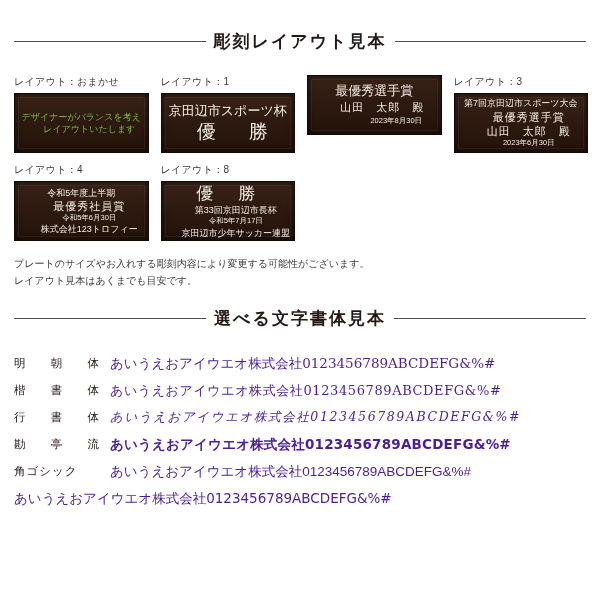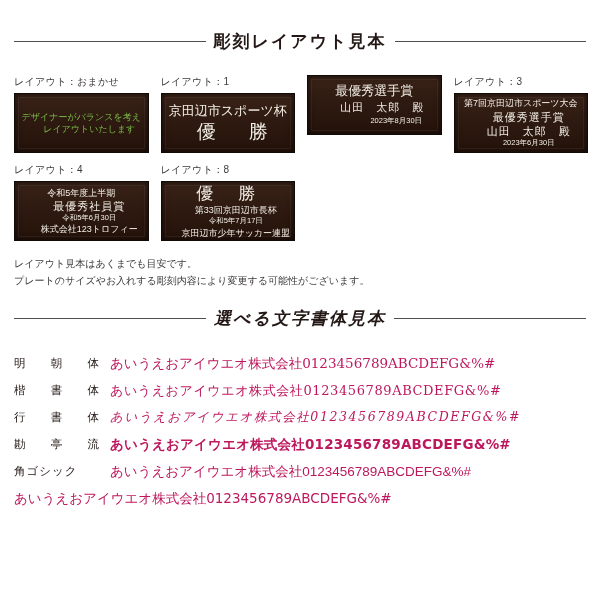--- a/index.html
+++ b/index.html
@@ -37,21 +37,21 @@
   .section-head .title {
     flex: 0 0 auto;
     font-size: 17px;
     letter-spacing: 2px;
     font-weight: bold;
     color: #231815;
     white-space: nowrap;
   }
 
   .head-1 { padding-top: 30px; }
-  .head-2 { padding-top: 18px; font-style: italic; }
+  .head-2 { padding-top: 18px; }
 
   
   .grid {
     display: grid;
     grid-template-columns: repeat(4, 1fr);
     column-gap: 14px;
     row-gap: 10px;
     margin-top: 22px;
   }
   .cell { }
@@ -120,21 +120,21 @@
     color: #231815;
     display: flex;
     justify-content: space-between;
     padding-right: 10px;
     box-sizing: border-box;
   }
   .font-name span { display: inline-block; }
   .font-sample {
     flex: 1 1 auto;
     font-size: 13.5px;
-    color: #be185d;
+    color: #4c1d95;
     white-space: nowrap;
     overflow: hidden;
   }
   .f-mincho  { font-family: "DejaVu Serif", serif; letter-spacing: 0px; }
   .f-kaisho  { font-family: "DejaVu Serif", serif; letter-spacing: 0.6px; font-size: 13px; }
   .f-gyosho  { font-family: "DejaVu Serif", serif; letter-spacing: 1.6px; font-size: 12.5px; font-style: italic; }
   .f-kanteir { font-family: "DejaVu Sans", sans-serif; letter-spacing: 0.2px; font-weight: bold; font-size: 13.5px; }
   .f-kakugo  { font-family: "Liberation Sans", sans-serif; letter-spacing: 0px; font-size: 13.5px; }
   .f-marugo  { font-family: "DejaVu Sans", sans-serif; letter-spacing: 0px; font-size: 13.5px; }
 </style>
@@ -207,22 +207,22 @@
         <div class="pl-line t-xxl">優　勝</div>
         <div class="pl-line t-sm gap-1">第33回京田辺市長杯</div>
         <div class="pl-line t-xs gap-1">令和5年7月17日</div>
         <div class="pl-line t-sm gap-1">京田辺市少年サッカー連盟</div>
       </div>
     </div>
 
   </div>
 
   <div class="notes">
+    <div>プレートのサイズやお入れする彫刻内容により変更する可能性がございます。</div>
     <div>レイアウト見本はあくまでも目安です。</div>
-    <div>プレートのサイズやお入れする彫刻内容により変更する可能性がございます。</div>
   </div>
 
   <div class="section-head head-2">
     <div class="rule"></div>
     <div class="title">選べる文字書体見本</div>
     <div class="rule"></div>
   </div>
 
   <div class="fonts">
 

